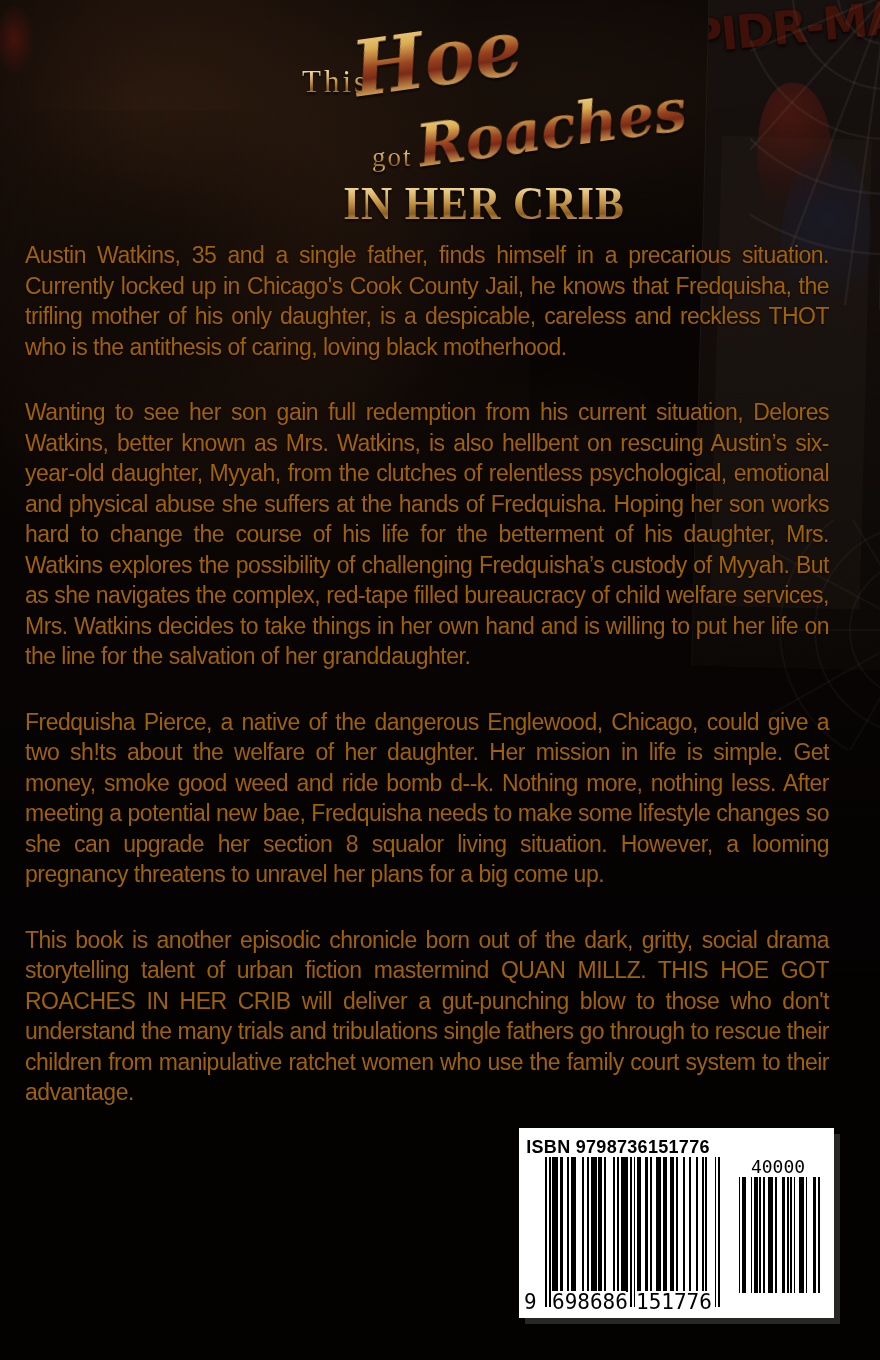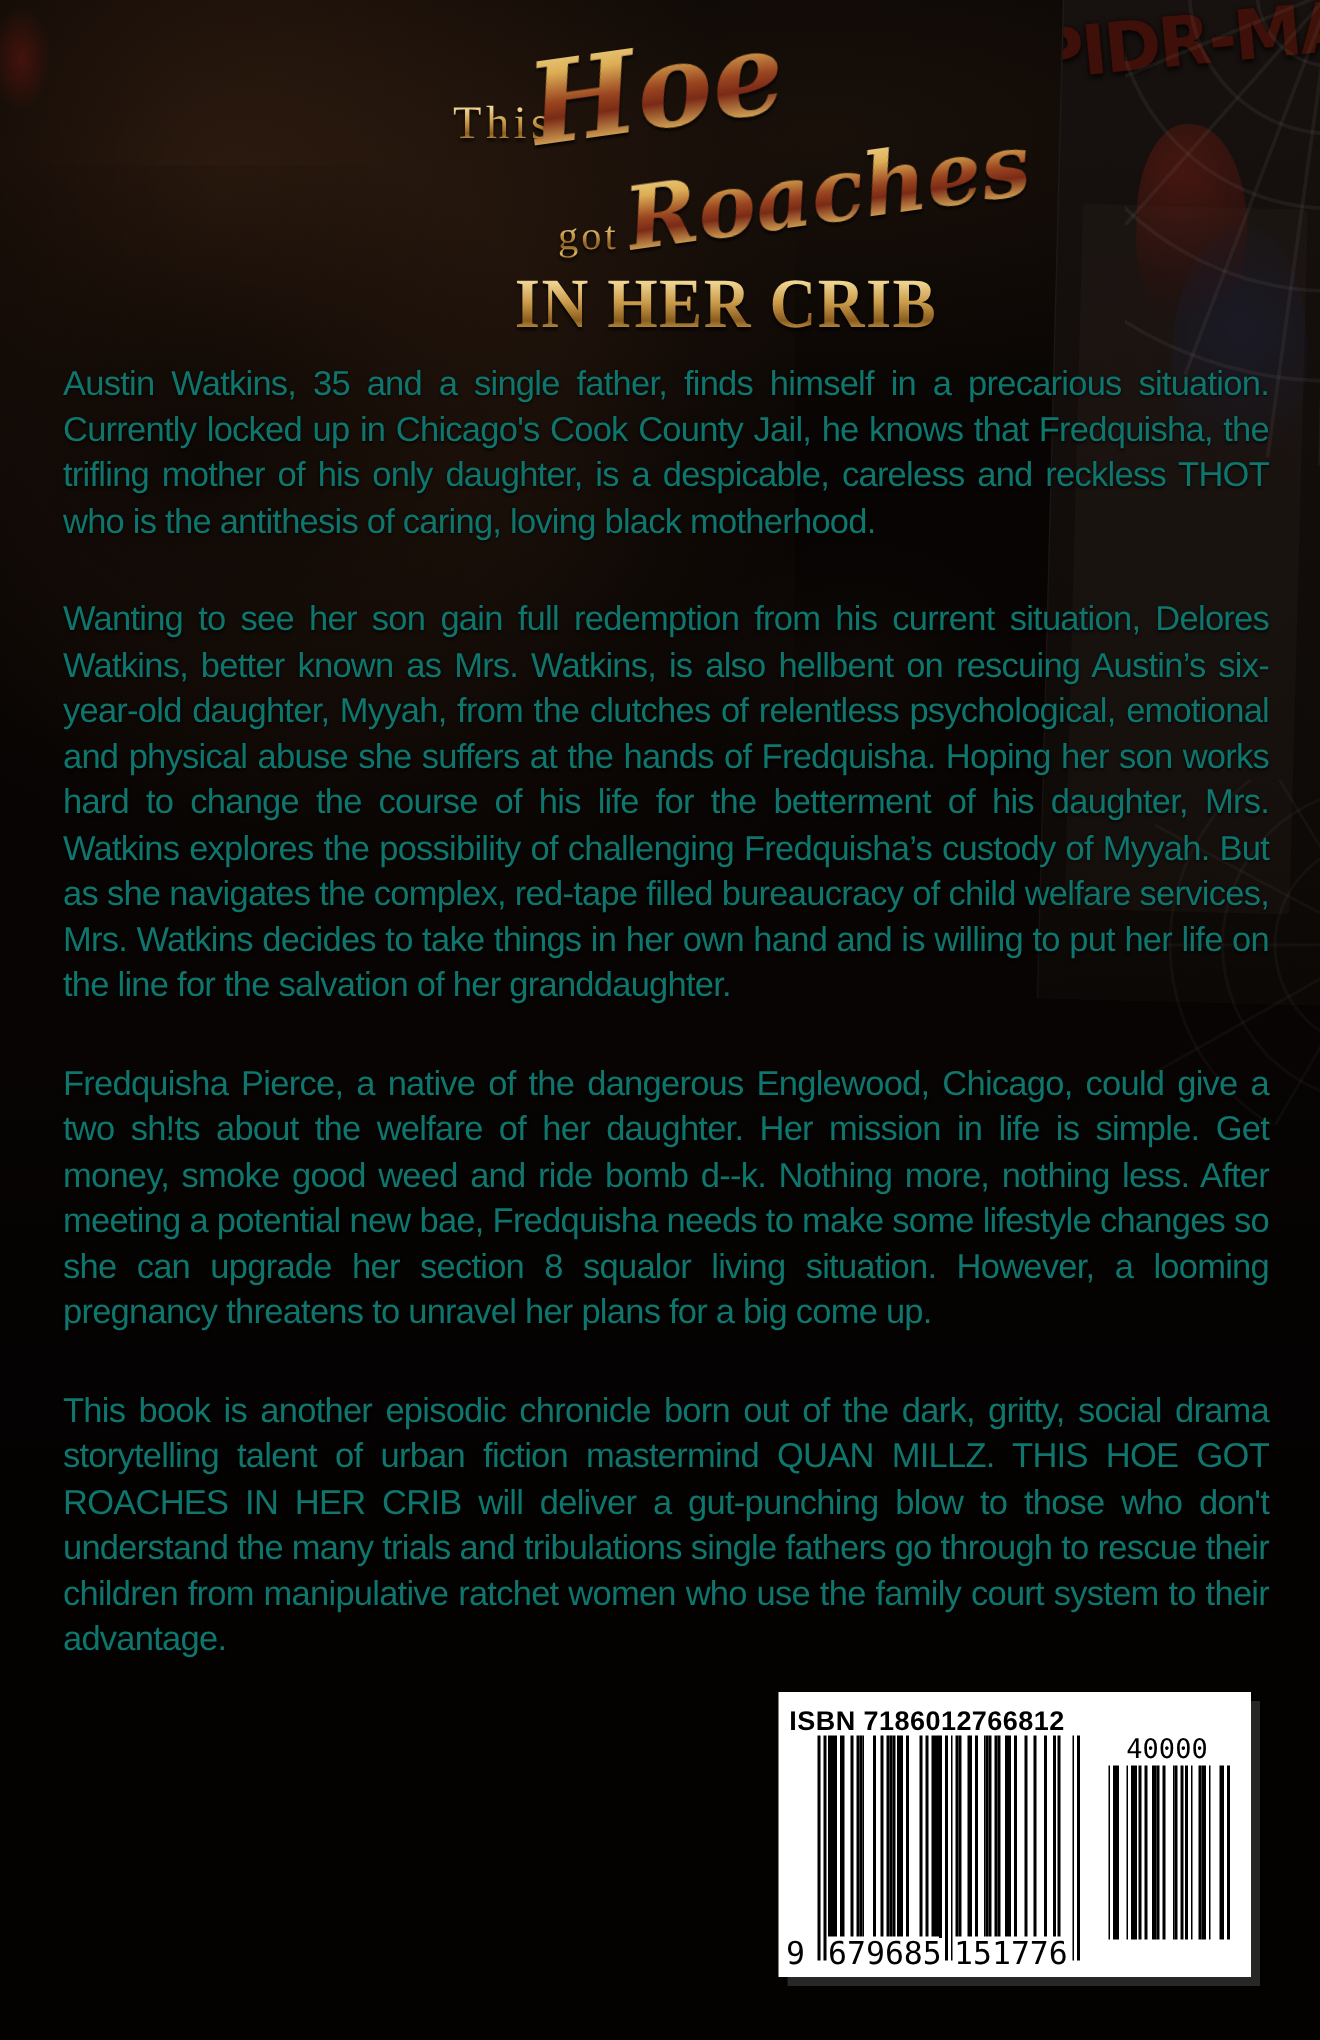--- a/index.html
+++ b/index.html
@@ -54,21 +54,21 @@
     background:linear-gradient(180deg,#f5dfa0 0%,#dcae55 28%,#9a4520 50%,#7a2a16 62%,#dcb25c 84%,#8a5c1d 100%);
     -webkit-background-clip:text;background-clip:text;color:transparent;
     filter:drop-shadow(0 2px 1px rgba(0,0,0,.75));}
   .t-this{left:302px;top:64px;font-family:"Liberation Serif",serif;font-size:31px;letter-spacing:3px;}
   .t-hoe{left:352px;top:14px;font-size:76px;transform:rotate(-8deg);}
   .t-got{left:372px;top:142px;font-family:"Liberation Serif",serif;font-size:27px;letter-spacing:2px;}
   .t-roaches{left:416px;top:94px;font-size:58px;transform:rotate(-8deg);}
   .t-crib{left:484px;top:176px;font-family:"Liberation Serif",serif;font-weight:bold;
     font-size:47px;letter-spacing:1px;transform:translateX(-50%) scaleX(.92);}
   
-  .blurb{position:absolute;left:42px;top:240px;width:804px;color:#0f766e;
+  .blurb{position:absolute;left:25px;top:240px;width:804px;color:#a16207;
     font-size:23px;line-height:30.5px;letter-spacing:-.5px;
     text-align:justify;text-justify:inter-word;
     text-shadow:0 1px 2px rgba(0,0,0,.8);}
   .blurb p{margin:0 0 35px 0;}
   .blurb p:last-child{margin-bottom:0;}
   
   .barcode-box{position:absolute;left:519px;top:1128px;width:315px;height:190px;
     background:#fff;box-shadow:6px 6px 0 rgba(110,110,110,.35);color:#000;}
   .isbn-label{position:absolute;left:99px;top:9px;transform:translateX(-50%);
     white-space:nowrap;font-weight:bold;font-size:18px;letter-spacing:.3px;}
@@ -134,21 +134,21 @@
   </div>
 
   <div class="blurb">
     <p>Austin Watkins, 35 and a single father, finds himself in a precarious situation. Currently locked up in Chicago's Cook County Jail, he knows that Fredquisha, the trifling mother of his only daughter, is a despicable, careless and reckless THOT who is the antithesis of caring, loving black motherhood.</p>
     <p>Wanting to see her son gain full redemption from his current situation, Delores Watkins, better known as Mrs. Watkins, is also hellbent on rescuing Austin’s six-year-old daughter, Myyah, from the clutches of relentless psychological, emotional and physical abuse she suffers at the hands of Fredquisha. Hoping her son works hard to change the course of his life for the betterment of his daughter, Mrs. Watkins explores the possibility of challenging Fredquisha’s custody of Myyah. But as she navigates the complex, red-tape filled bureaucracy of child welfare services, Mrs. Watkins decides to take things in her own hand and is willing to put her life on the line for the salvation of her granddaughter.</p>
     <p>Fredquisha Pierce, a native of the dangerous Englewood, Chicago, could give a two sh!ts about the welfare of her daughter. Her mission in life is simple. Get money, smoke good weed and ride bomb d--k. Nothing more, nothing less. After meeting a potential new bae, Fredquisha needs to make some lifestyle changes so she can upgrade her section 8 squalor living situation. However, a looming pregnancy threatens to unravel her plans for a big come up.</p>
     <p>This book is another episodic chronicle born out of the dark, gritty, social drama storytelling talent of urban fiction mastermind QUAN MILLZ. THIS HOE GOT ROACHES IN HER CRIB will deliver a gut-punching blow to those who don't understand the many trials and tribulations single fathers go through to rescue their children from manipulative ratchet women who use the family court system to their advantage.</p>
   </div>
 
   <div class="barcode-box">
-    <div class="isbn-label">ISBN 7186012766812</div>
+    <div class="isbn-label">ISBN 9798736151776</div>
     <div class="ean-bars" id="ean-bars">
         <div style="width: 1.85px; height: 150px; background: rgb(0, 0, 0); flex: 0 0 auto;"></div>
         <div style="width: 1.85px; height: 150px; background: transparent; flex: 0 0 auto;"></div>
         <div style="width: 1.85px; height: 150px; background: rgb(0, 0, 0); flex: 0 0 auto;"></div>
         <div style="width: 1.85px; height: 135px; background: transparent; flex: 0 0 auto;"></div>
         <div style="width: 1.85px; height: 135px; background: rgb(0, 0, 0); flex: 0 0 auto;"></div>
         <div style="width: 1.85px; height: 135px; background: rgb(0, 0, 0); flex: 0 0 auto;"></div>
         <div style="width: 1.85px; height: 135px; background: rgb(0, 0, 0); flex: 0 0 auto;"></div>
         <div style="width: 1.85px; height: 135px; background: transparent; flex: 0 0 auto;"></div>
         <div style="width: 1.85px; height: 135px; background: rgb(0, 0, 0); flex: 0 0 auto;"></div>
@@ -233,21 +233,21 @@
         <div style="width: 1.85px; height: 135px; background: rgb(0, 0, 0); flex: 0 0 auto;"></div>
         <div style="width: 1.85px; height: 135px; background: transparent; flex: 0 0 auto;"></div>
         <div style="width: 1.85px; height: 135px; background: transparent; flex: 0 0 auto;"></div>
         <div style="width: 1.85px; height: 135px; background: transparent; flex: 0 0 auto;"></div>
         <div style="width: 1.85px; height: 135px; background: transparent; flex: 0 0 auto;"></div>
         <div style="width: 1.85px; height: 150px; background: rgb(0, 0, 0); flex: 0 0 auto;"></div>
         <div style="width: 1.85px; height: 150px; background: transparent; flex: 0 0 auto;"></div>
         <div style="width: 1.85px; height: 150px; background: rgb(0, 0, 0); flex: 0 0 auto;"></div>
       </div>
     <div class="digit d-lead">9</div>
-    <div class="digit d-g1">679685</div>
+    <div class="digit d-g1">698686</div>
     <div class="digit d-g2">151776</div>
     <div class="supp-label">40000</div>
     <div class="supp-bars" id="supp-bars">
         <div style="width: 1.73px; height: 116px; background: transparent; flex: 0 0 auto;"></div>
         <div style="width: 1.73px; height: 116px; background: rgb(0, 0, 0); flex: 0 0 auto;"></div>
         <div style="width: 1.73px; height: 116px; background: transparent; flex: 0 0 auto;"></div>
         <div style="width: 1.73px; height: 116px; background: rgb(0, 0, 0); flex: 0 0 auto;"></div>
         <div style="width: 1.73px; height: 116px; background: rgb(0, 0, 0); flex: 0 0 auto;"></div>
         <div style="width: 1.73px; height: 116px; background: transparent; flex: 0 0 auto;"></div>
         <div style="width: 1.73px; height: 116px; background: transparent; flex: 0 0 auto;"></div>

